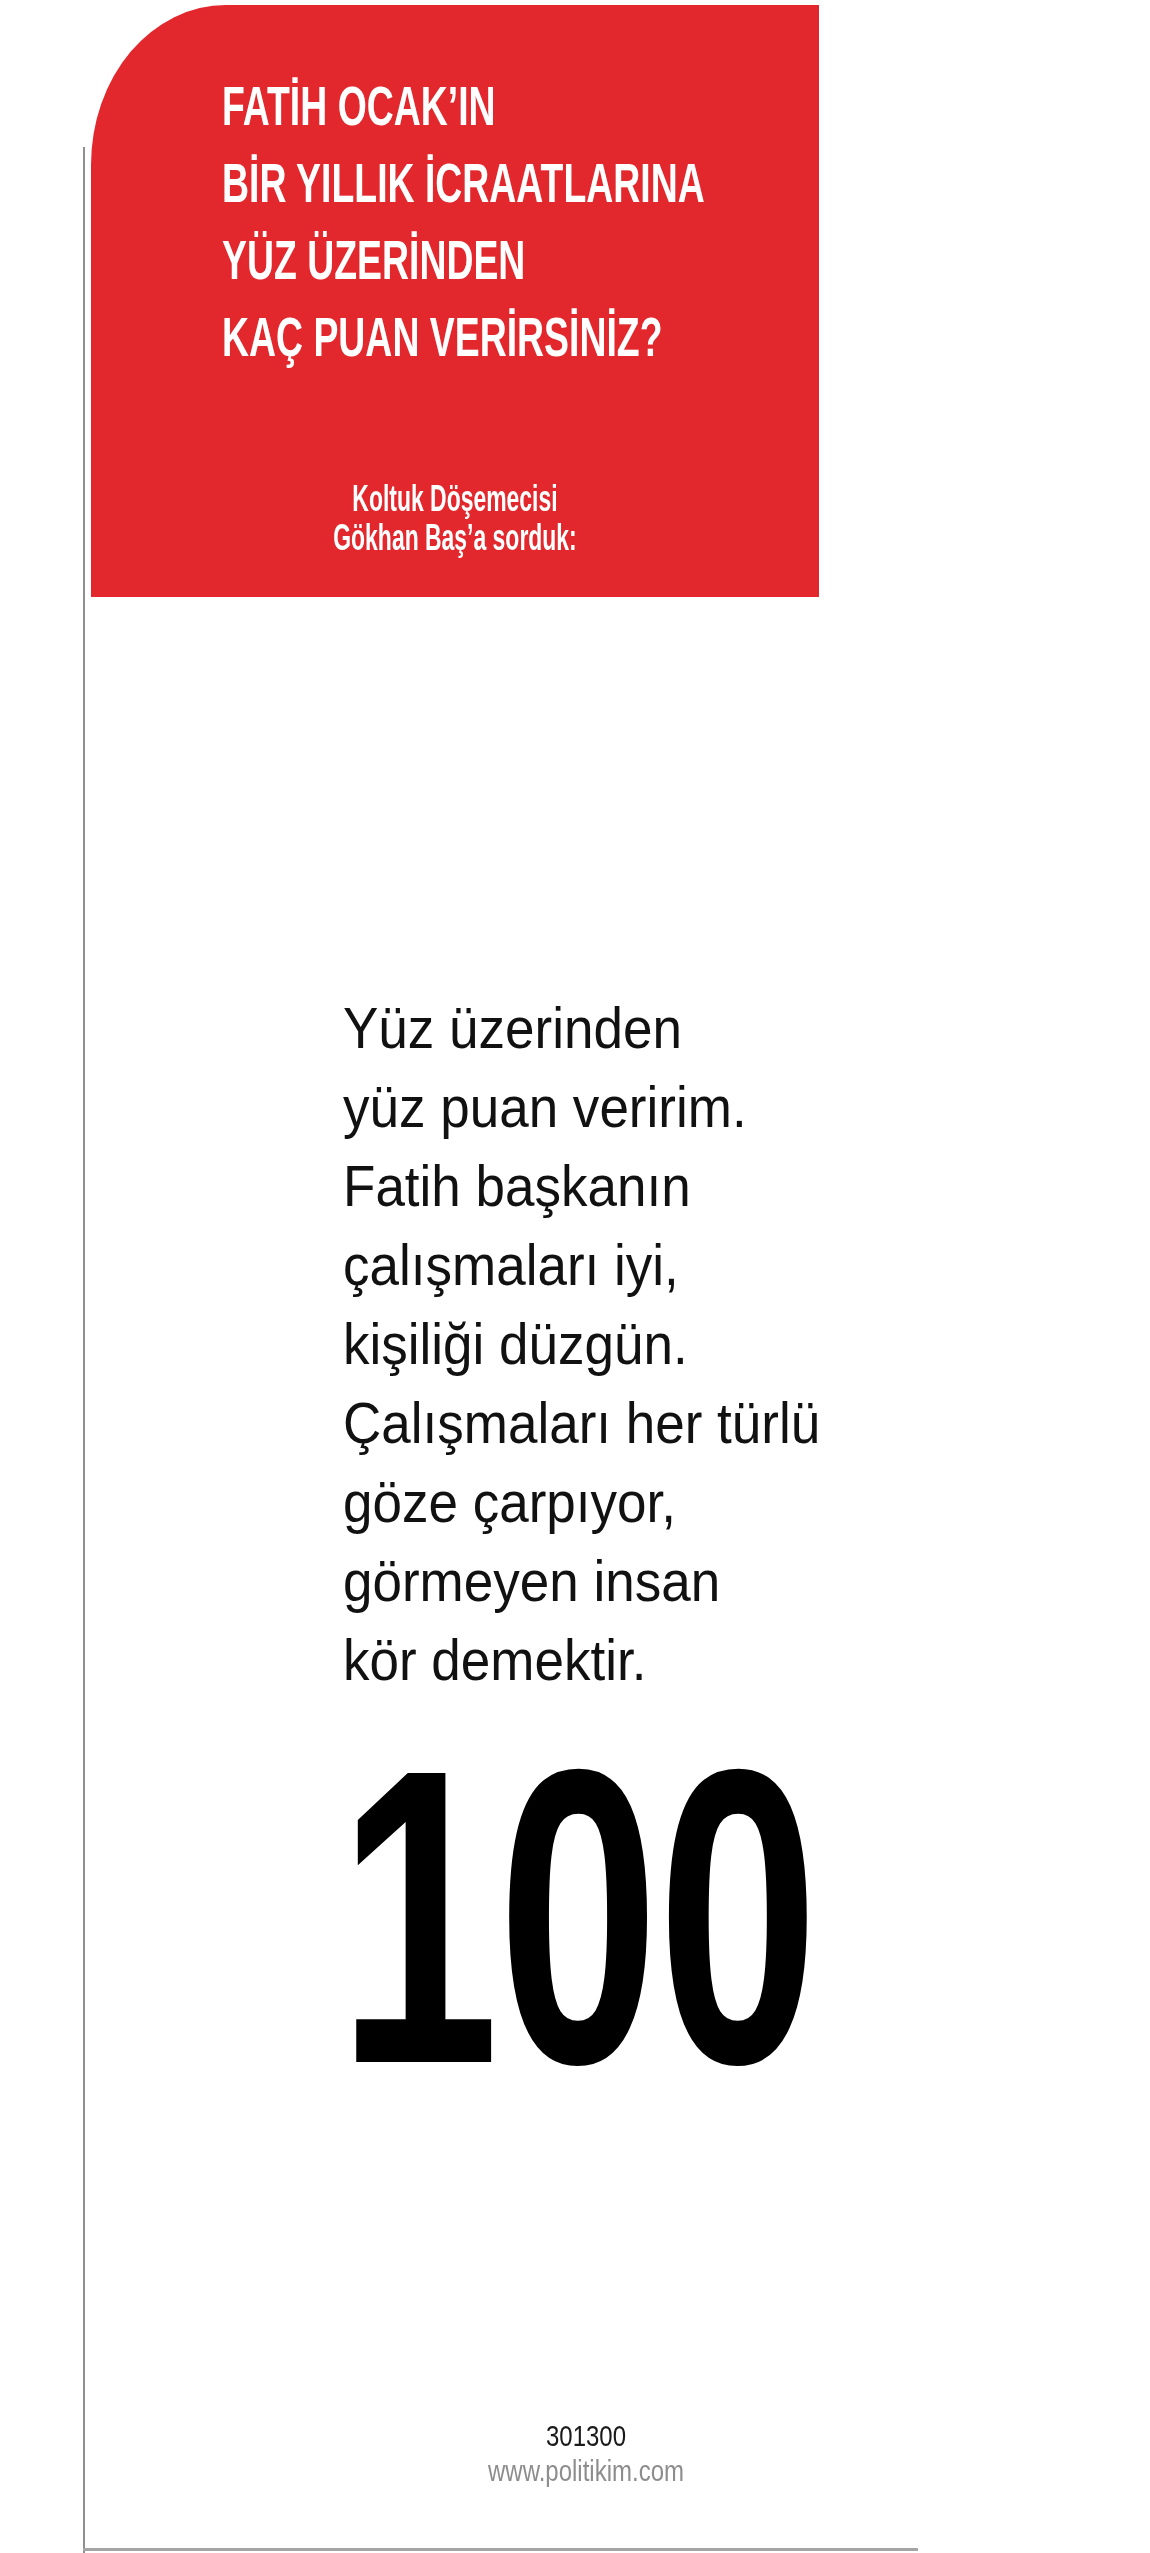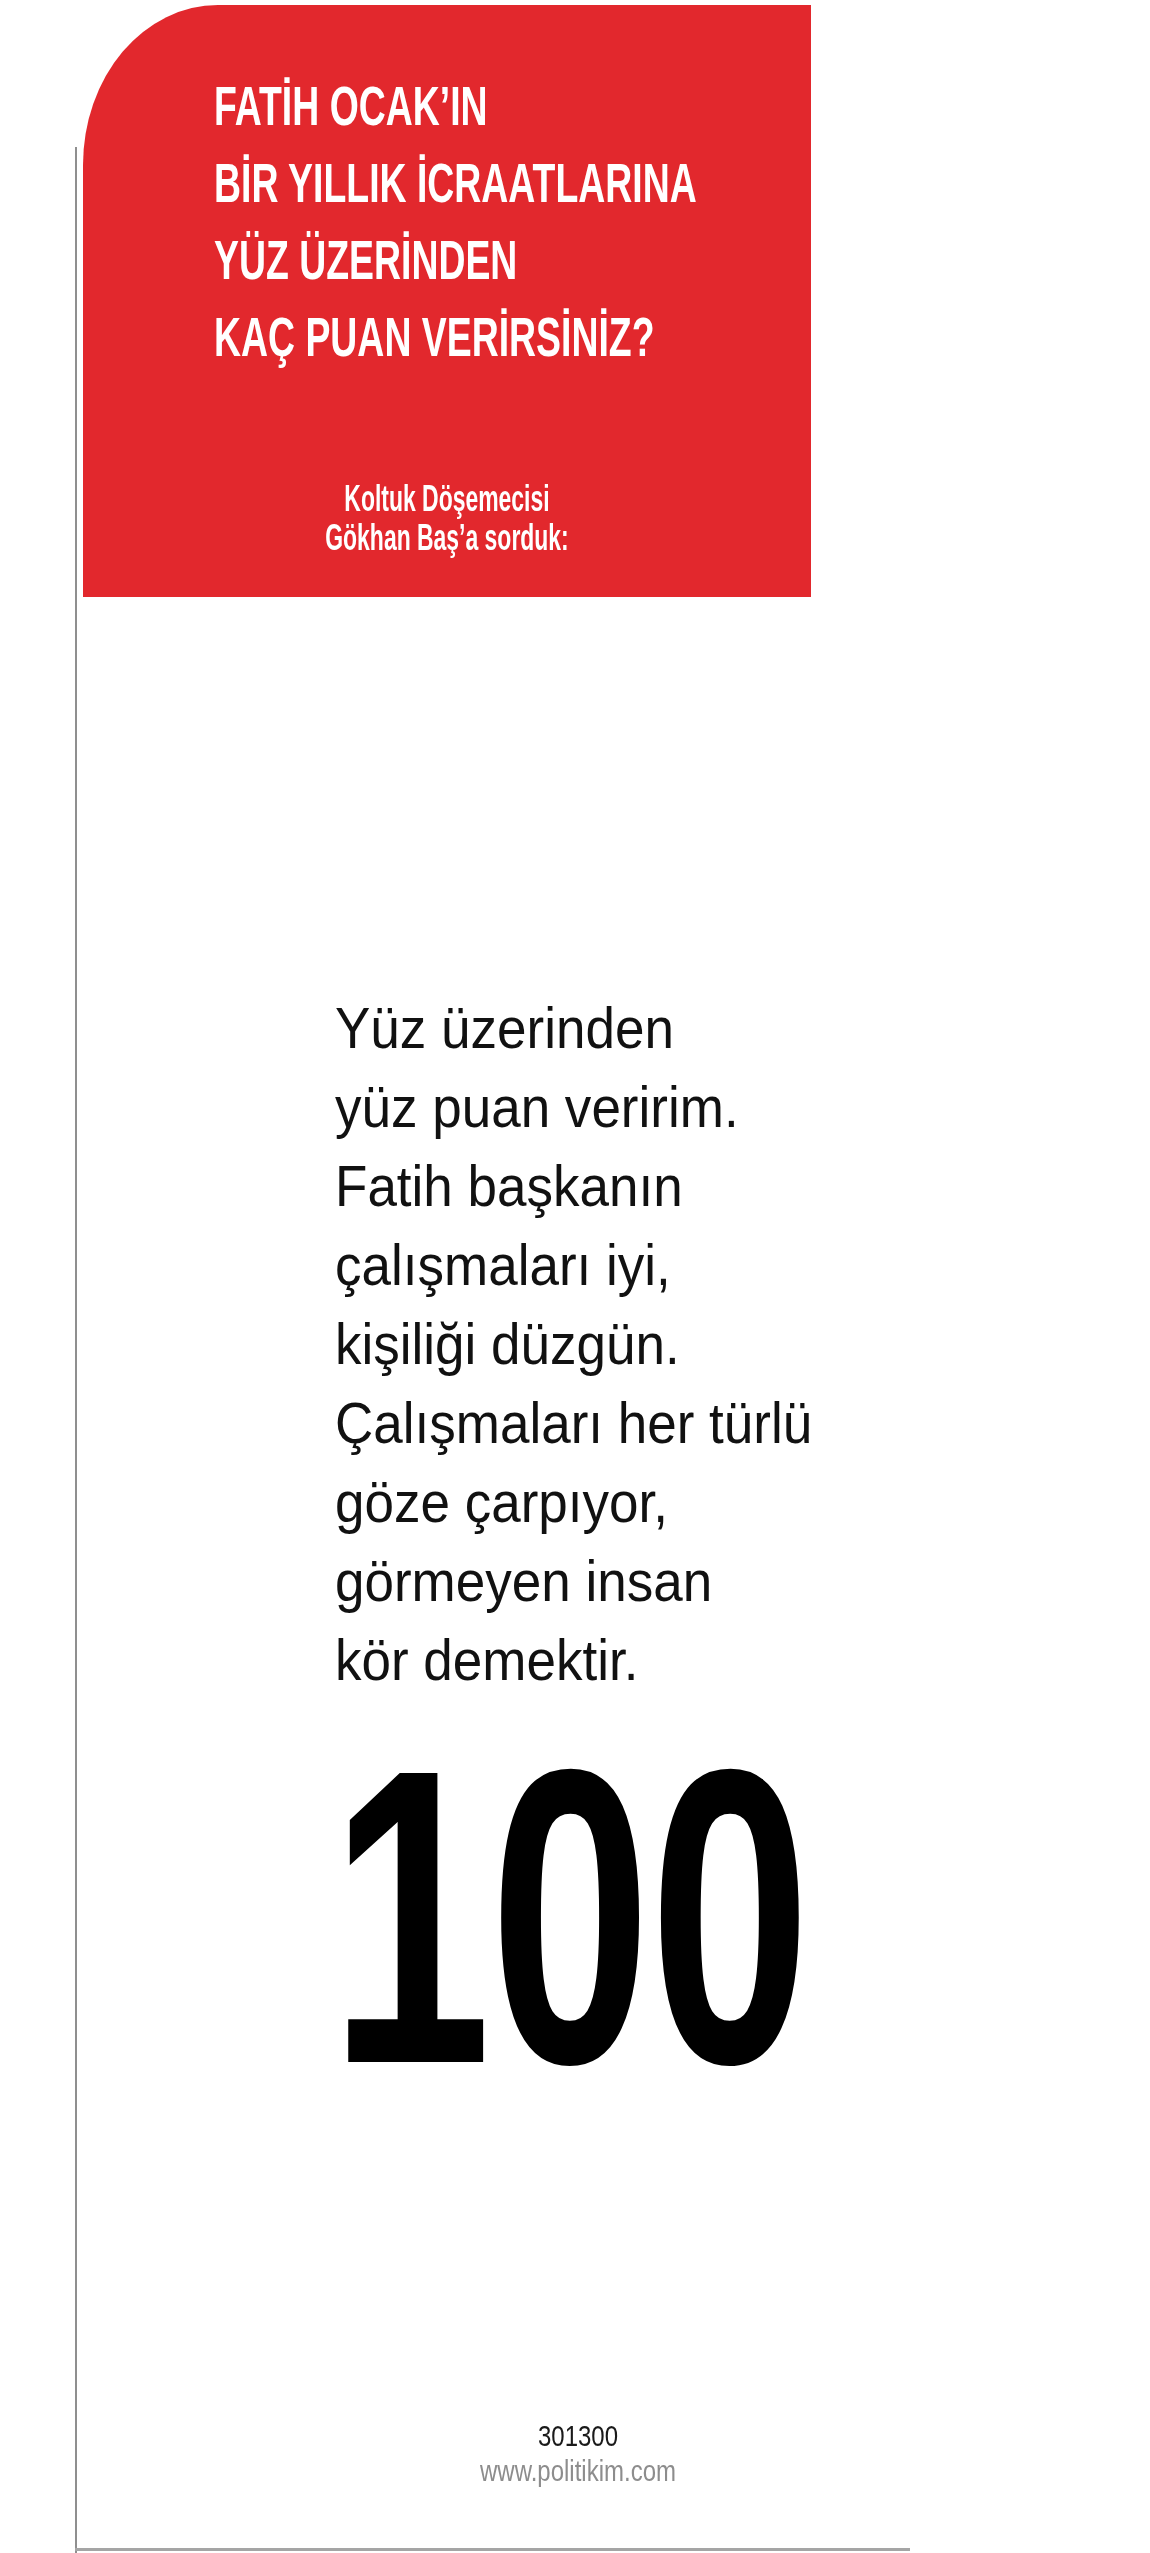--- a/index.html
+++ b/index.html
@@ -7,20 +7,21 @@
     padding: 0;
     background: #ffffff;
   }
   #clipping-page {
     position: relative;
     width: 910px;
     height: 2553px;
     background: #ffffff;
     overflow: hidden;
     font-family: "Liberation Sans", sans-serif;
+    margin-left: 8px;
   }
   
   .rule {
     position: absolute;
     background: #8f8f8f;
   }
   #left-rule   { left: 75px;  top: 147px;  width: 2px;  height: 2406px; }
   #right-rule  { left: 1077px; top: 5px;   width: 2px;  height: 2548px; }
   #bottom-rule { left: 75px;  top: 2548px; width: 1075px; height: 3px; background: #a5a5a5; }
 

